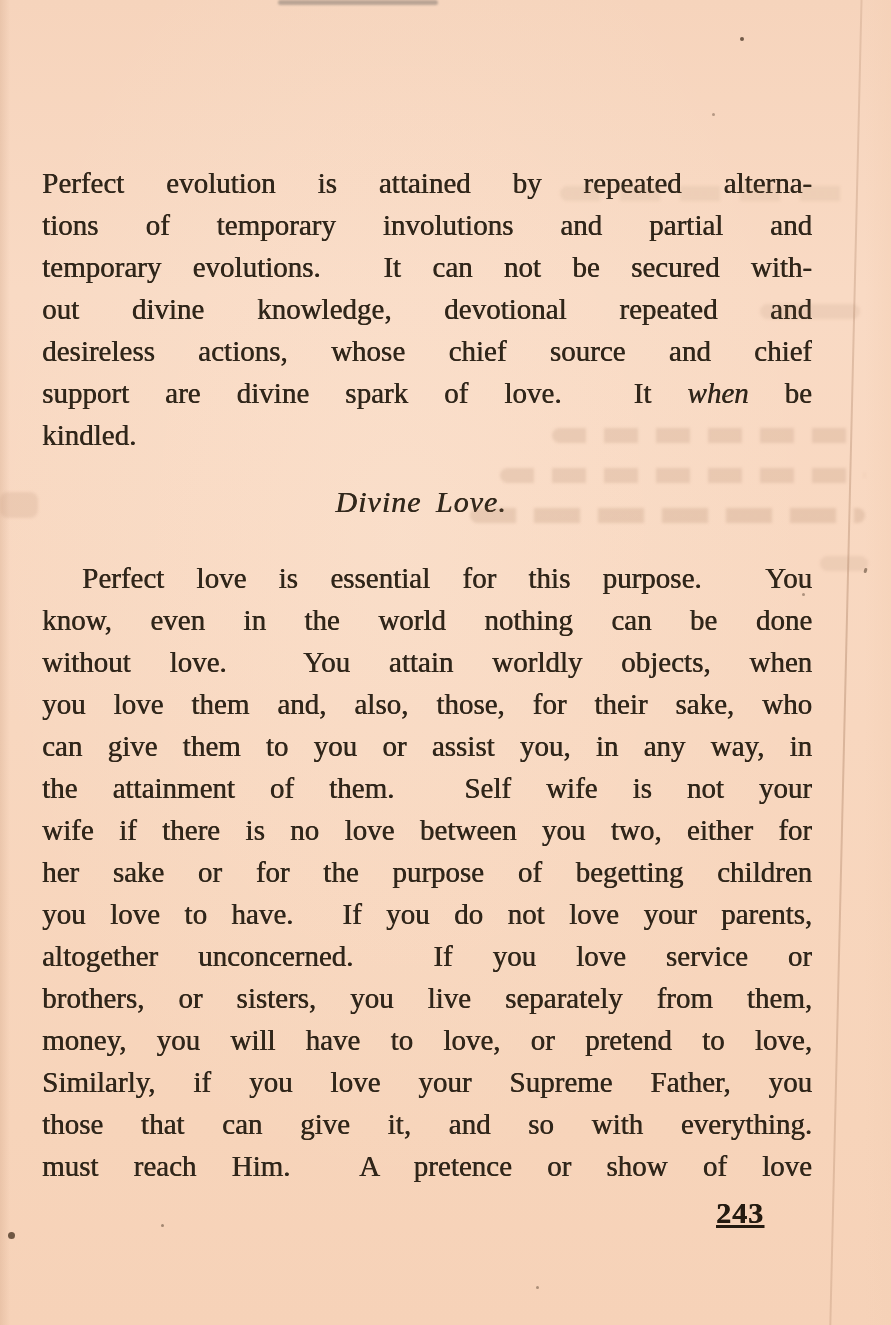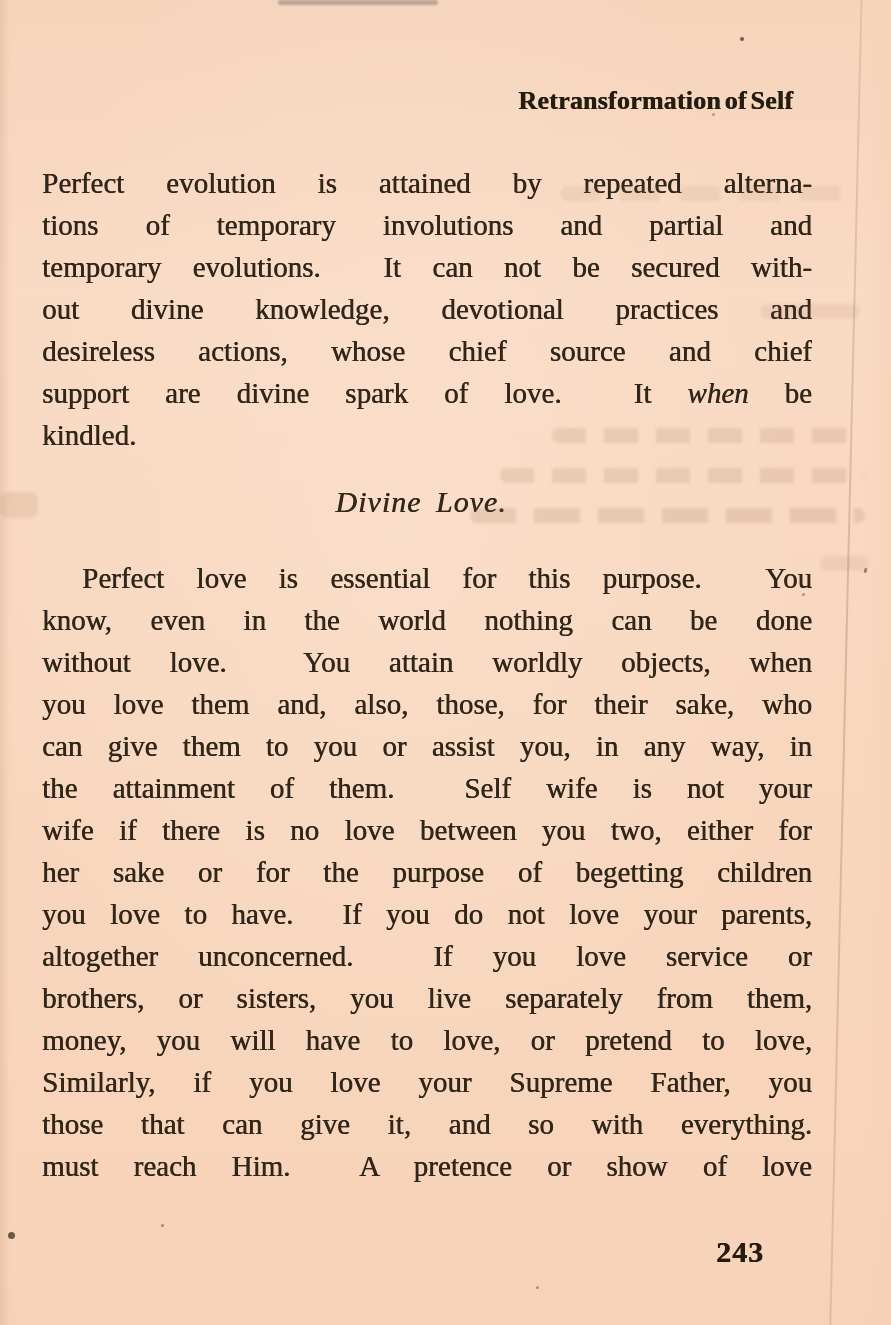--- a/index.html
+++ b/index.html
@@ -38,22 +38,22 @@
     margin-left:12px;
   }
   .para.end-left .line:last-child{ -moz-text-align-last:left; text-align-last:left; }
   .para.indent-first .line:first-child{ text-indent:40px; }
   .section-heading{
     position:absolute;left:30px;width:782px;top:485px;
     text-align:center;font-style:italic;font-size:30px;color:#32281c;
     letter-spacing:1px;word-spacing:6px;
   }
   .page-number{
-    position:absolute;left:716px;top:1235px;
-    font-size:30px;font-weight:700;color:#241b11;letter-spacing:1px;
+    position:absolute;left:716px;top:1196px;
+    font-size:30px;font-weight:700;color:#241b11;letter-spacing:1px;text-decoration:underline;
   }
 
   
   .edge-line{
     position:absolute;left:861px;top:-20px;width:2px;height:1380px;
     background:linear-gradient(180deg,rgba(150,104,74,0.18),rgba(150,104,74,0.32),rgba(150,104,74,0.20));
     transform:rotate(1.35deg);transform-origin:top center;
   }
   .right-shade{
     position:absolute;right:0;top:0;width:26px;height:1325px;
@@ -86,27 +86,26 @@
   .left-shade{
     position:absolute;left:0;top:0;width:10px;height:1325px;
     background:linear-gradient(90deg,rgba(196,150,118,0.25),rgba(196,150,118,0));
   }
 </style>
 </head>
 <body>
 
 <div class="scan">
 
-  <div class="running-header ink">Retransformation of Self</div>
 
   <div class="body-col para end-left ink" style="top:162px;">
       <div class="line">Perfect evolution is attained by repeated alterna-</div>
       <div class="line">tions of temporary involutions and partial and</div>
       <div class="line">temporary evolutions.  It can not be secured with-</div>
-      <div class="line">out divine knowledge, devotional practices and</div>
+      <div class="line">out divine knowledge, devotional repeated and</div>
       <div class="line">desireless actions, whose chief source and chief</div>
       <div class="line">support are divine spark of love.  It <i>when</i> be</div>
       <div class="line">kindled.</div>
     </div>
 
   <div class="section-heading ink">Divine Love.</div>
 
   <div class="body-col para indent-first ink" style="top:557px;">
       <div class="line">Perfect love is essential for this purpose.  You</div>
       <div class="line">know, even in the world nothing can be done</div>

